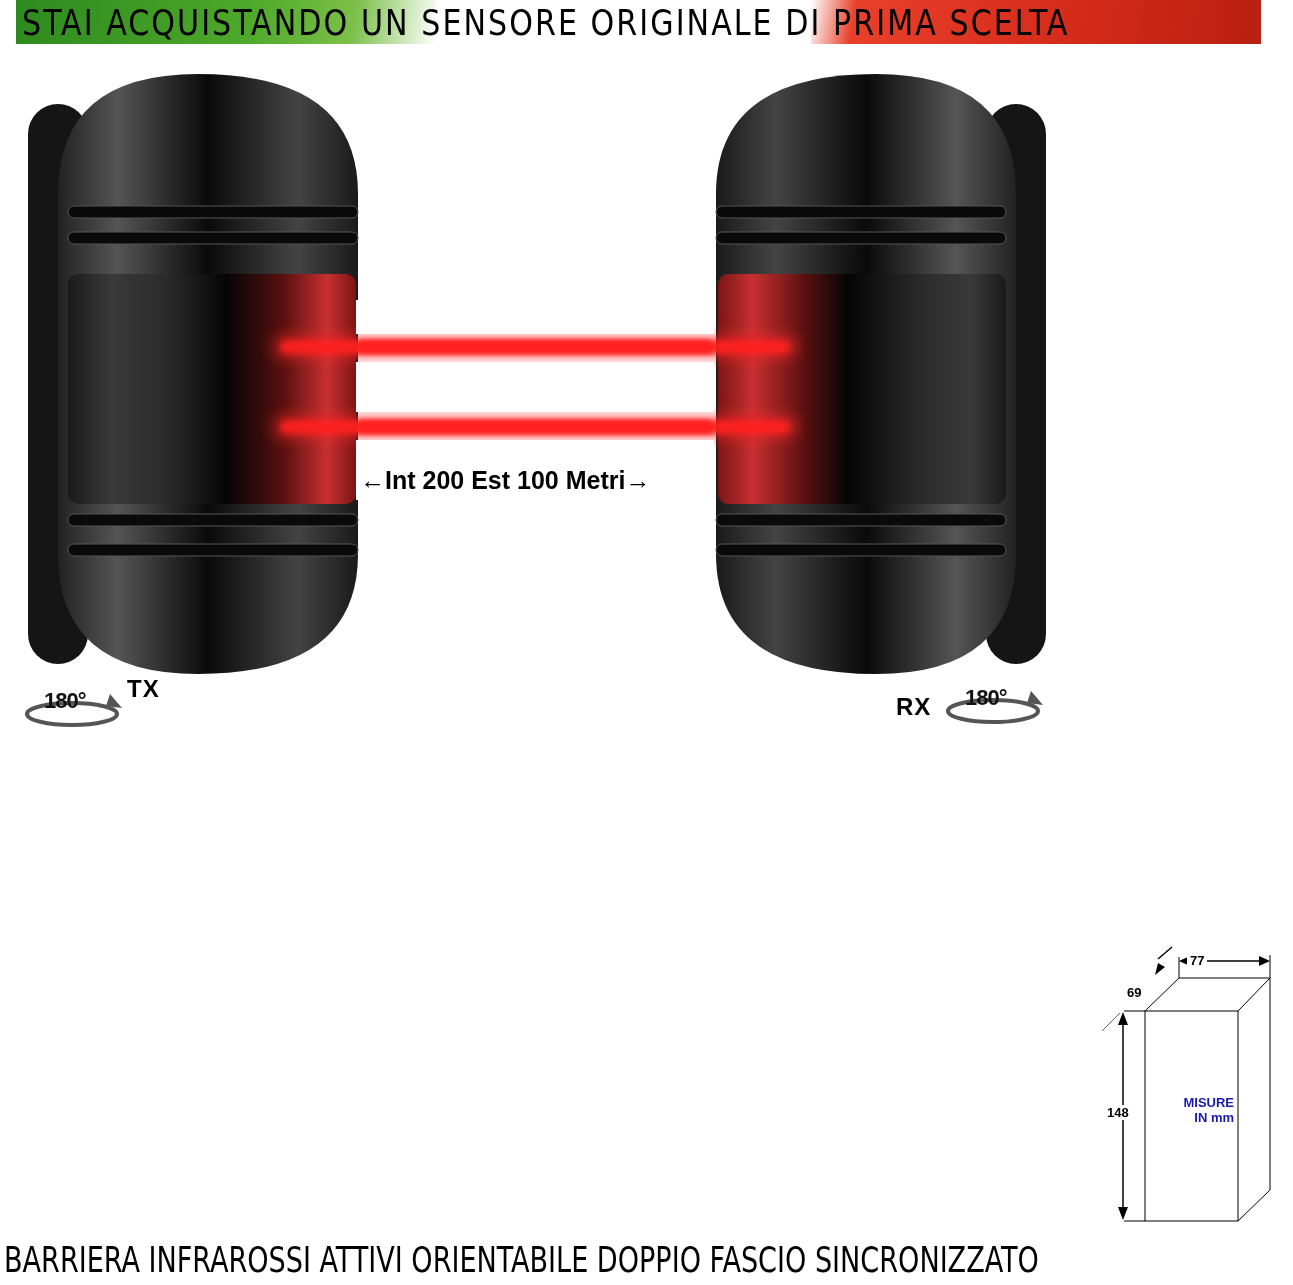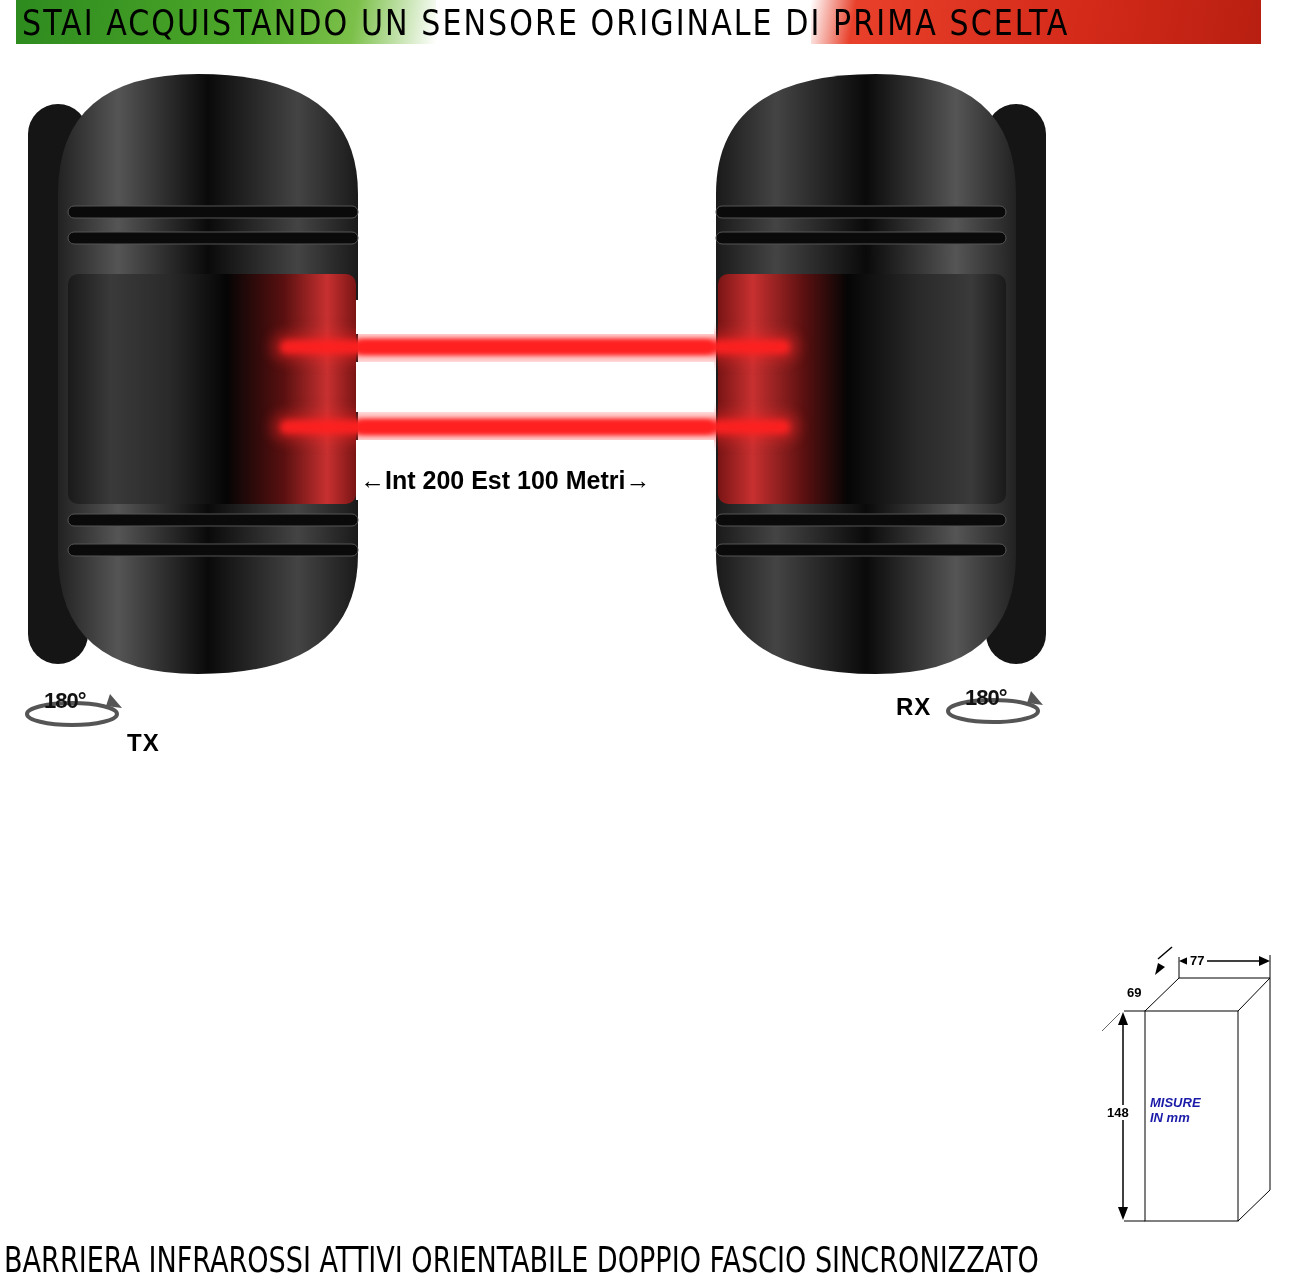--- a/index.html
+++ b/index.html
@@ -18,21 +18,21 @@
     background:#ff2020;filter:blur(3px);opacity:0.95;}
   .beam-glow{position:absolute;left:270px;width:530px;height:30px;border-radius:15px;
     background:rgba(255,40,40,0.35);filter:blur(6px);}
   .distance{position:absolute;left:360px;top:456px;font-family:"Liberation Sans",sans-serif;font-weight:bold;
     font-size:25px;color:#000;white-space:nowrap;margin-top:10px;}
   .rot{position:absolute;}
   .rot .num{position:absolute;font-family:Liberation Sans, sans-serif;font-weight:bold;font-size:22px;letter-spacing:-1px;color:#111;}
   .lbl{position:absolute;font-family:"Liberation Sans",sans-serif;font-weight:bold;font-size:24px;color:#000;letter-spacing:1px;}
   .dims{position:absolute;left:1090px;top:945px;width:200px;height:285px;}
   .dims .t{position:absolute;font-family:"Liberation Sans",sans-serif;font-weight:bold;font-size:13px;color:#000;}
-  .dims .m{position:absolute;font-family:"Liberation Sans",sans-serif;font-weight:bold;font-size:13px;color:#1a1aa8;text-align:left;line-height:15px;font-style:italic;}
+  .dims .m{position:absolute;font-family:"Liberation Sans",sans-serif;font-weight:bold;font-size:13px;color:#1a1aa8;text-align:right;line-height:15px;}
   .bottom-text{position:absolute;left:4px;top:1240px;font-size:35px;color:#000;white-space:nowrap;
     font-family:"DejaVu Sans Condensed","DejaVu Sans",sans-serif;transform:scaleX(0.86);transform-origin:left center;letter-spacing:0px;}
 </style>
 </head>
 <body>
 
 <div class="top-banner">
   <div class="green"></div>
   <div class="red"></div>
   <div class="text">STAI ACQUISTANDO UN SENSORE ORIGINALE DI PRIMA SCELTA</div>
@@ -116,21 +116,21 @@
   <span>←</span><span>Int 200 Est 100 Metri</span><span>→</span>
 </div>
 
 <div class="rot" style="left:24px;top:686px;width:100px;height:44px;">
   <svg width="100" height="44" style="position:absolute;left:0;top:0;">
     <ellipse cx="48" cy="28" rx="45" ry="11" fill="none" stroke="#555" stroke-width="4"></ellipse>
     <polygon points="86,8 98,22 82,20" fill="#555"></polygon>
   </svg>
   <span class="num" style="left:20px;top:2px;">180°</span>
 </div>
-<div class="lbl" style="left:127px;top:729px;">TX</div>
+<div class="lbl" style="left:127px;top:675px;">TX</div>
 
 <div class="lbl" style="left:896px;top:693px;">RX</div>
 <div class="rot" style="left:945px;top:683px;width:100px;height:44px;">
   <svg width="100" height="44" style="position:absolute;left:0;top:0;">
     <ellipse cx="48" cy="28" rx="45" ry="11" fill="none" stroke="#555" stroke-width="4"></ellipse>
     <polygon points="86,8 98,22 82,20" fill="#555"></polygon>
   </svg>
   <span class="num" style="left:20px;top:2px;">180°</span>
 </div>
 

